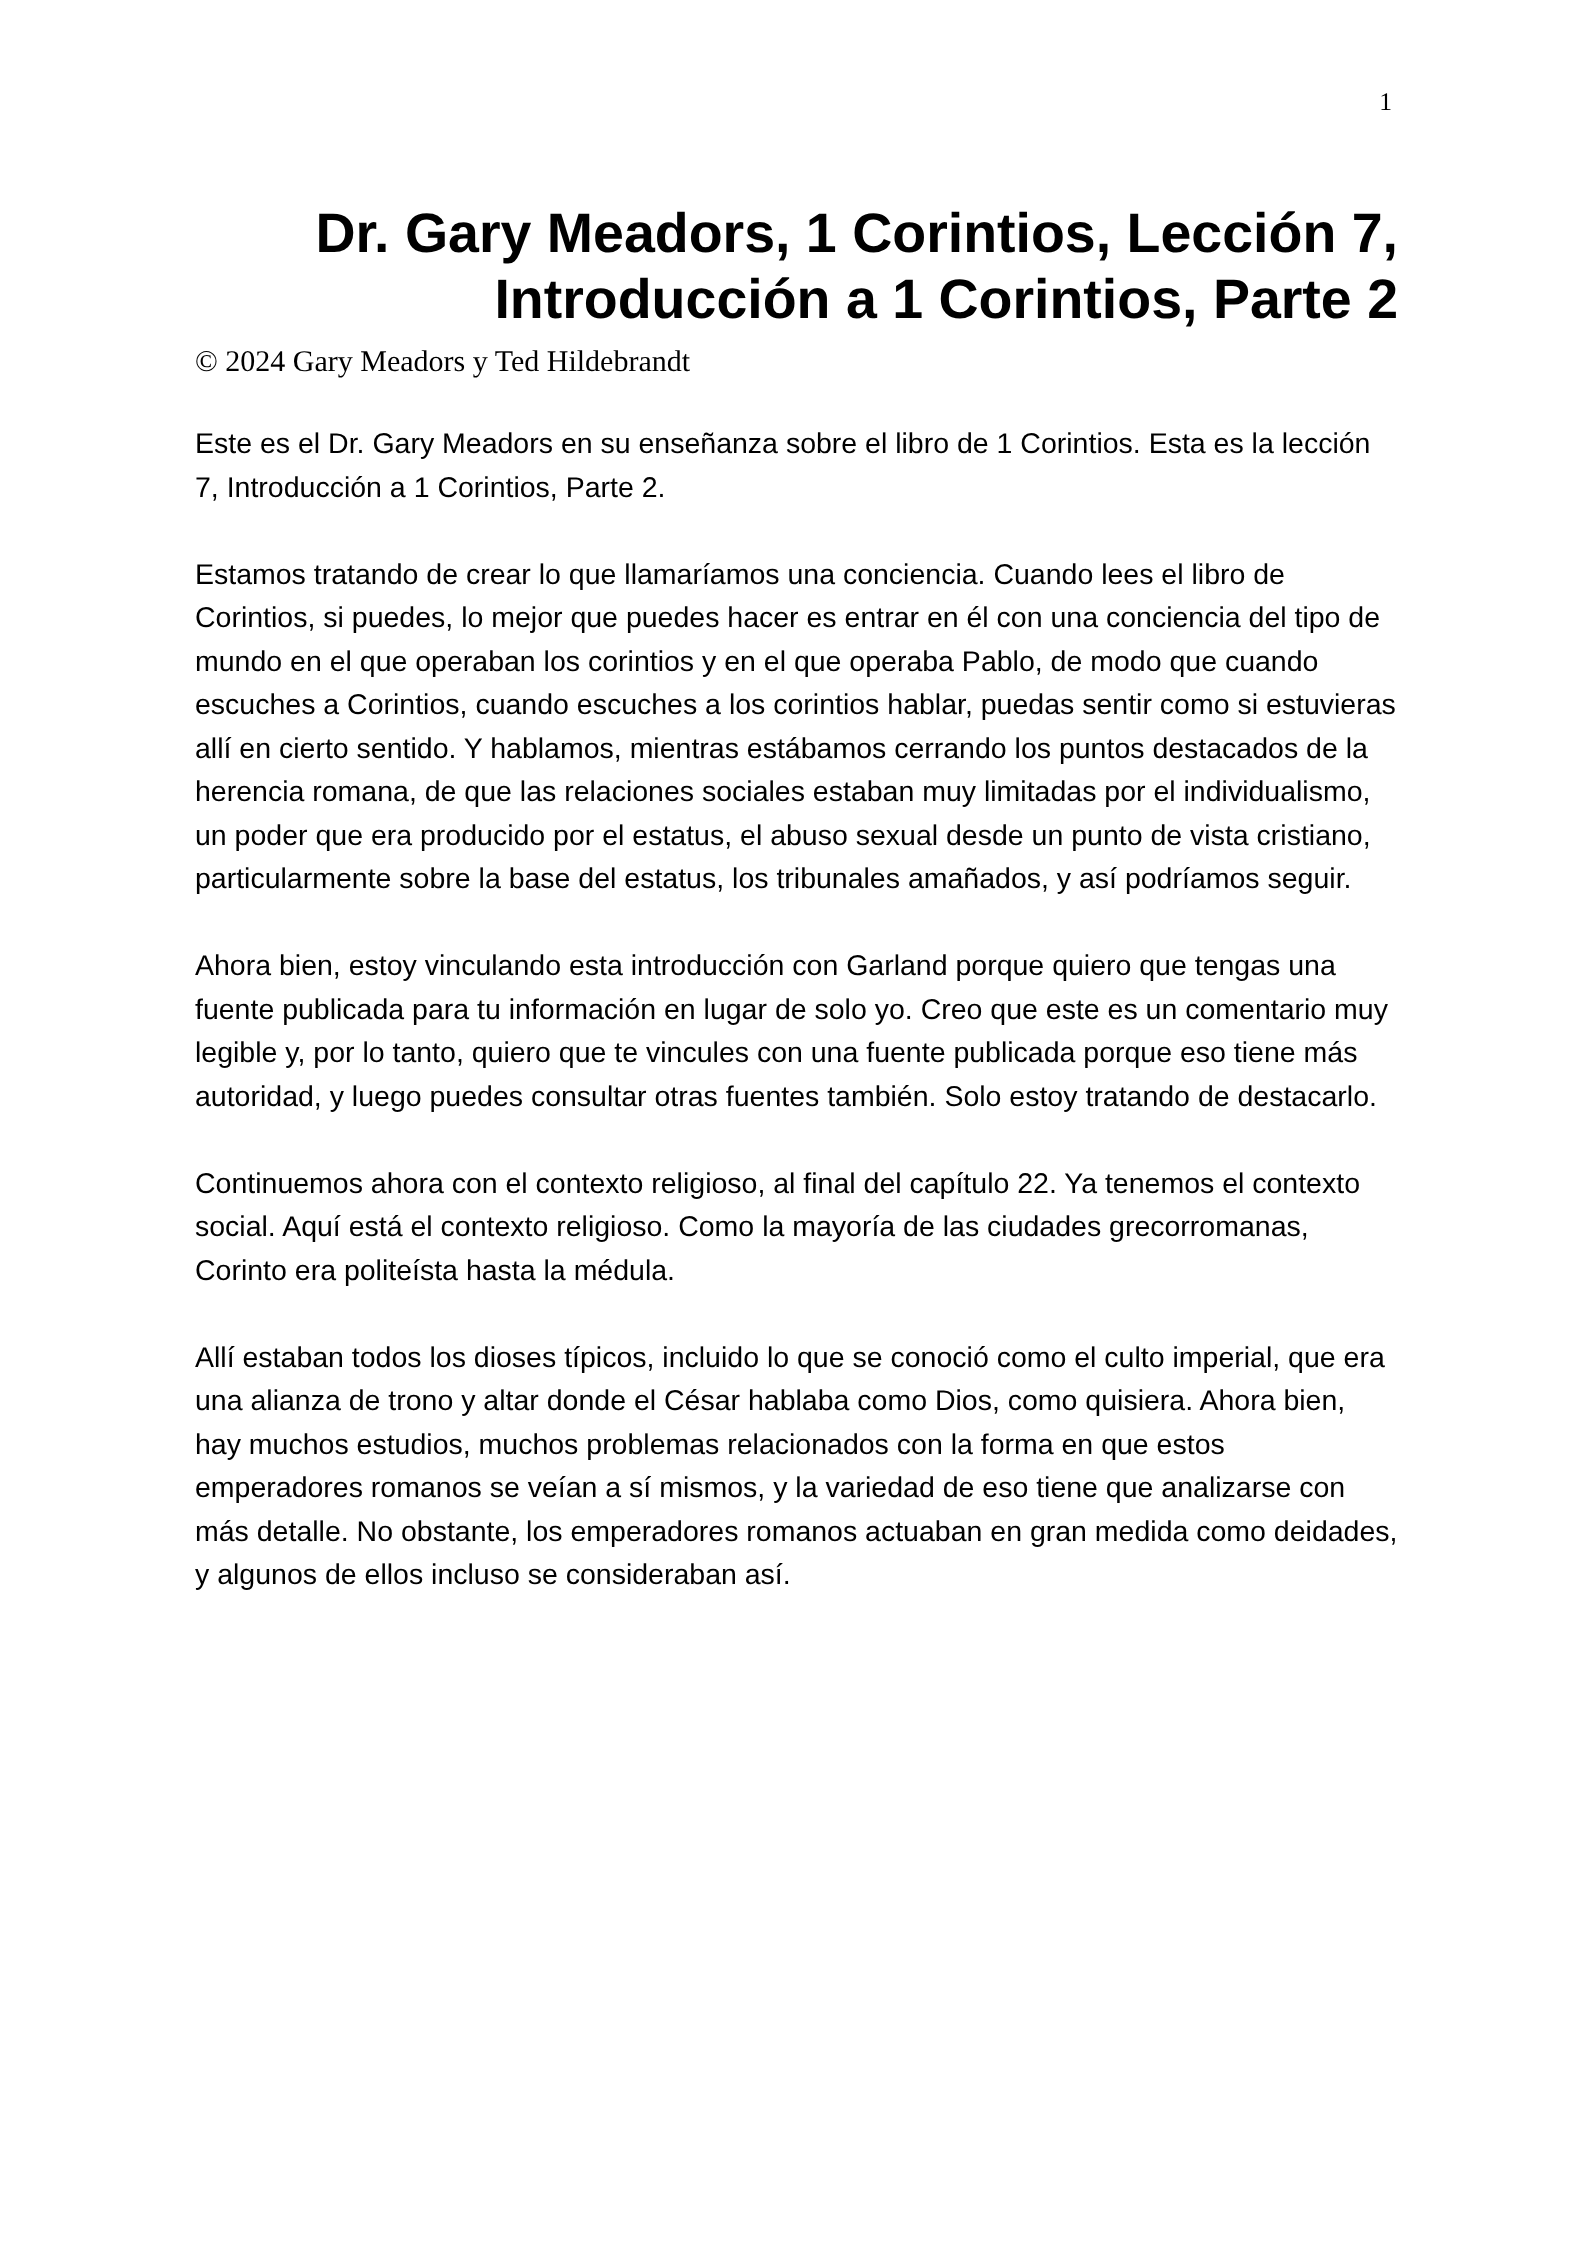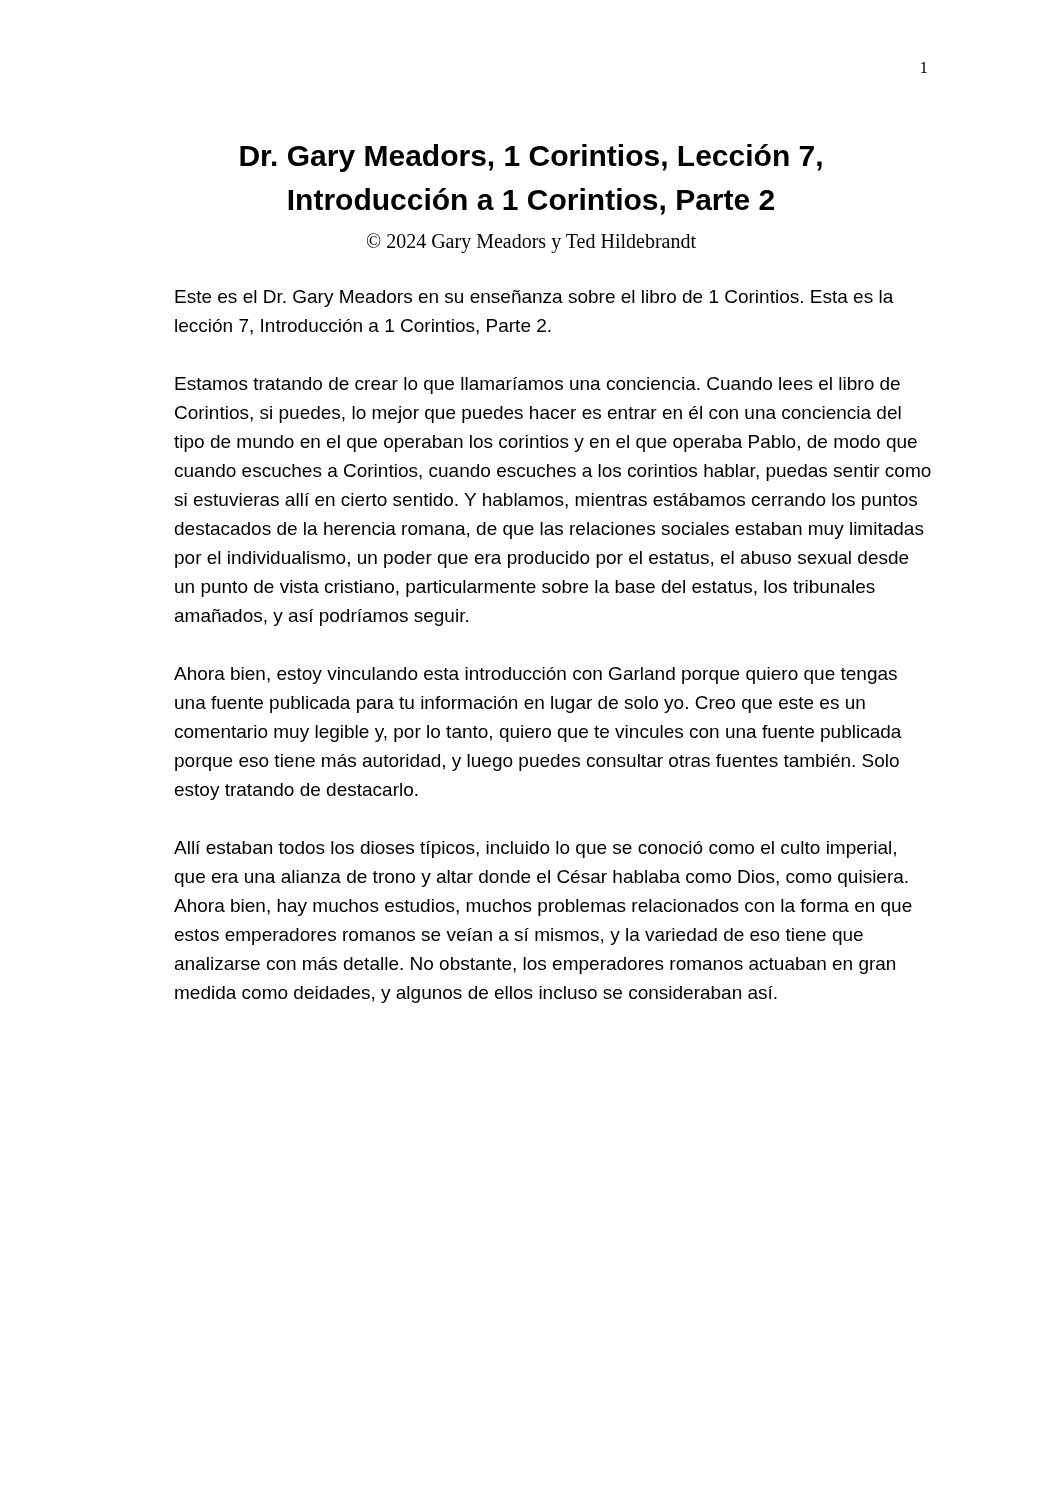--- a/index.html
+++ b/index.html
@@ -30,38 +30,37 @@
     font-size: 17px;
     color: #000000;
   }
   .title-block {
     padding-top: 134px;
     text-align: center;
   }
   .title-line {
     font-family: "Liberation Sans", sans-serif;
     font-weight: bold;
-    font-size: 30px;
+    font-size: 37px;
     line-height: 44px;
     color: #000000;
+    text-align: right;
   }
   .copyright {
     font-family: "Liberation Serif", serif;
     font-size: 20px;
     line-height: 26px;
-    text-align: center;
     margin-top: 6px;
     color: #000000;
   }
   .content {
     margin-top: 28px;
     font-size: 19px;
     line-height: 29px;
     text-align: left;
-    margin-left: 44px;
   }
   .content p {
     margin: 0 0 29px 0;
   }
 </style>
 </head>
 <body>
 
 <div class="page">
 
@@ -71,16 +70,17 @@
     <div class="title-line">Dr. Gary Meadors, 1 Corintios, Lección 7,</div>
     <div class="title-line">Introducción a 1 Corintios, Parte 2</div>
   </div>
 
   <div class="copyright">© 2024 Gary Meadors y Ted Hildebrandt</div>
 
   <div class="content">
     <p>Este es el Dr. Gary Meadors en su enseñanza sobre el libro de 1 Corintios. Esta es la lección 7, Introducción a 1 Corintios, Parte 2.</p>
     <p>Estamos tratando de crear lo que llamaríamos una conciencia. Cuando lees el libro de Corintios, si puedes, lo mejor que puedes hacer es entrar en él con una conciencia del tipo de mundo en el que operaban los corintios y en el que operaba Pablo, de modo que cuando escuches a Corintios, cuando escuches a los corintios hablar, puedas sentir como si estuvieras allí en cierto sentido. Y hablamos, mientras estábamos cerrando los puntos destacados de la herencia romana, de que las relaciones sociales estaban muy limitadas por el individualismo, un poder que era producido por el estatus, el abuso sexual desde un punto de vista cristiano, particularmente sobre la base del estatus, los tribunales amañados, y así podríamos seguir.</p>
     <p>Ahora bien, estoy vinculando esta introducción con Garland porque quiero que tengas una fuente publicada para tu información en lugar de solo yo. Creo que este es un comentario muy legible y, por lo tanto, quiero que te vincules con una fuente publicada porque eso tiene más autoridad, y luego puedes consultar otras fuentes también. Solo estoy tratando de destacarlo.</p>
+    <p>Continuemos ahora con el contexto religioso, al final del capítulo 22. Ya tenemos el contexto social. Aquí está el contexto religioso. Como la mayoría de las ciudades grecorromanas, Corinto era politeísta hasta la médula.</p>
     <p>Allí estaban todos los dioses típicos, incluido lo que se conoció como el culto imperial, que era una alianza de trono y altar donde el César hablaba como Dios, como quisiera. Ahora bien, hay muchos estudios, muchos problemas relacionados con la forma en que estos emperadores romanos se veían a sí mismos, y la variedad de eso tiene que analizarse con más detalle. No obstante, los emperadores romanos actuaban en gran medida como deidades, y algunos de ellos incluso se consideraban así.</p>
   </div>
 
 </div>
 
 </body></html>

